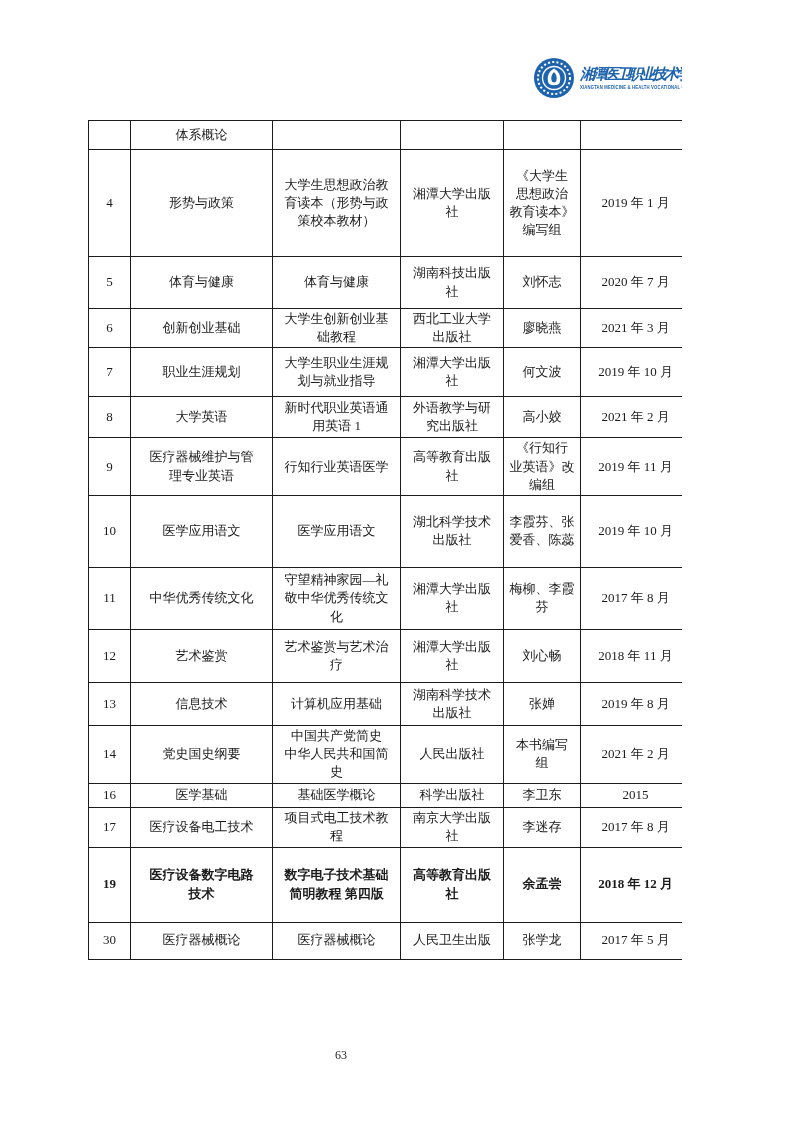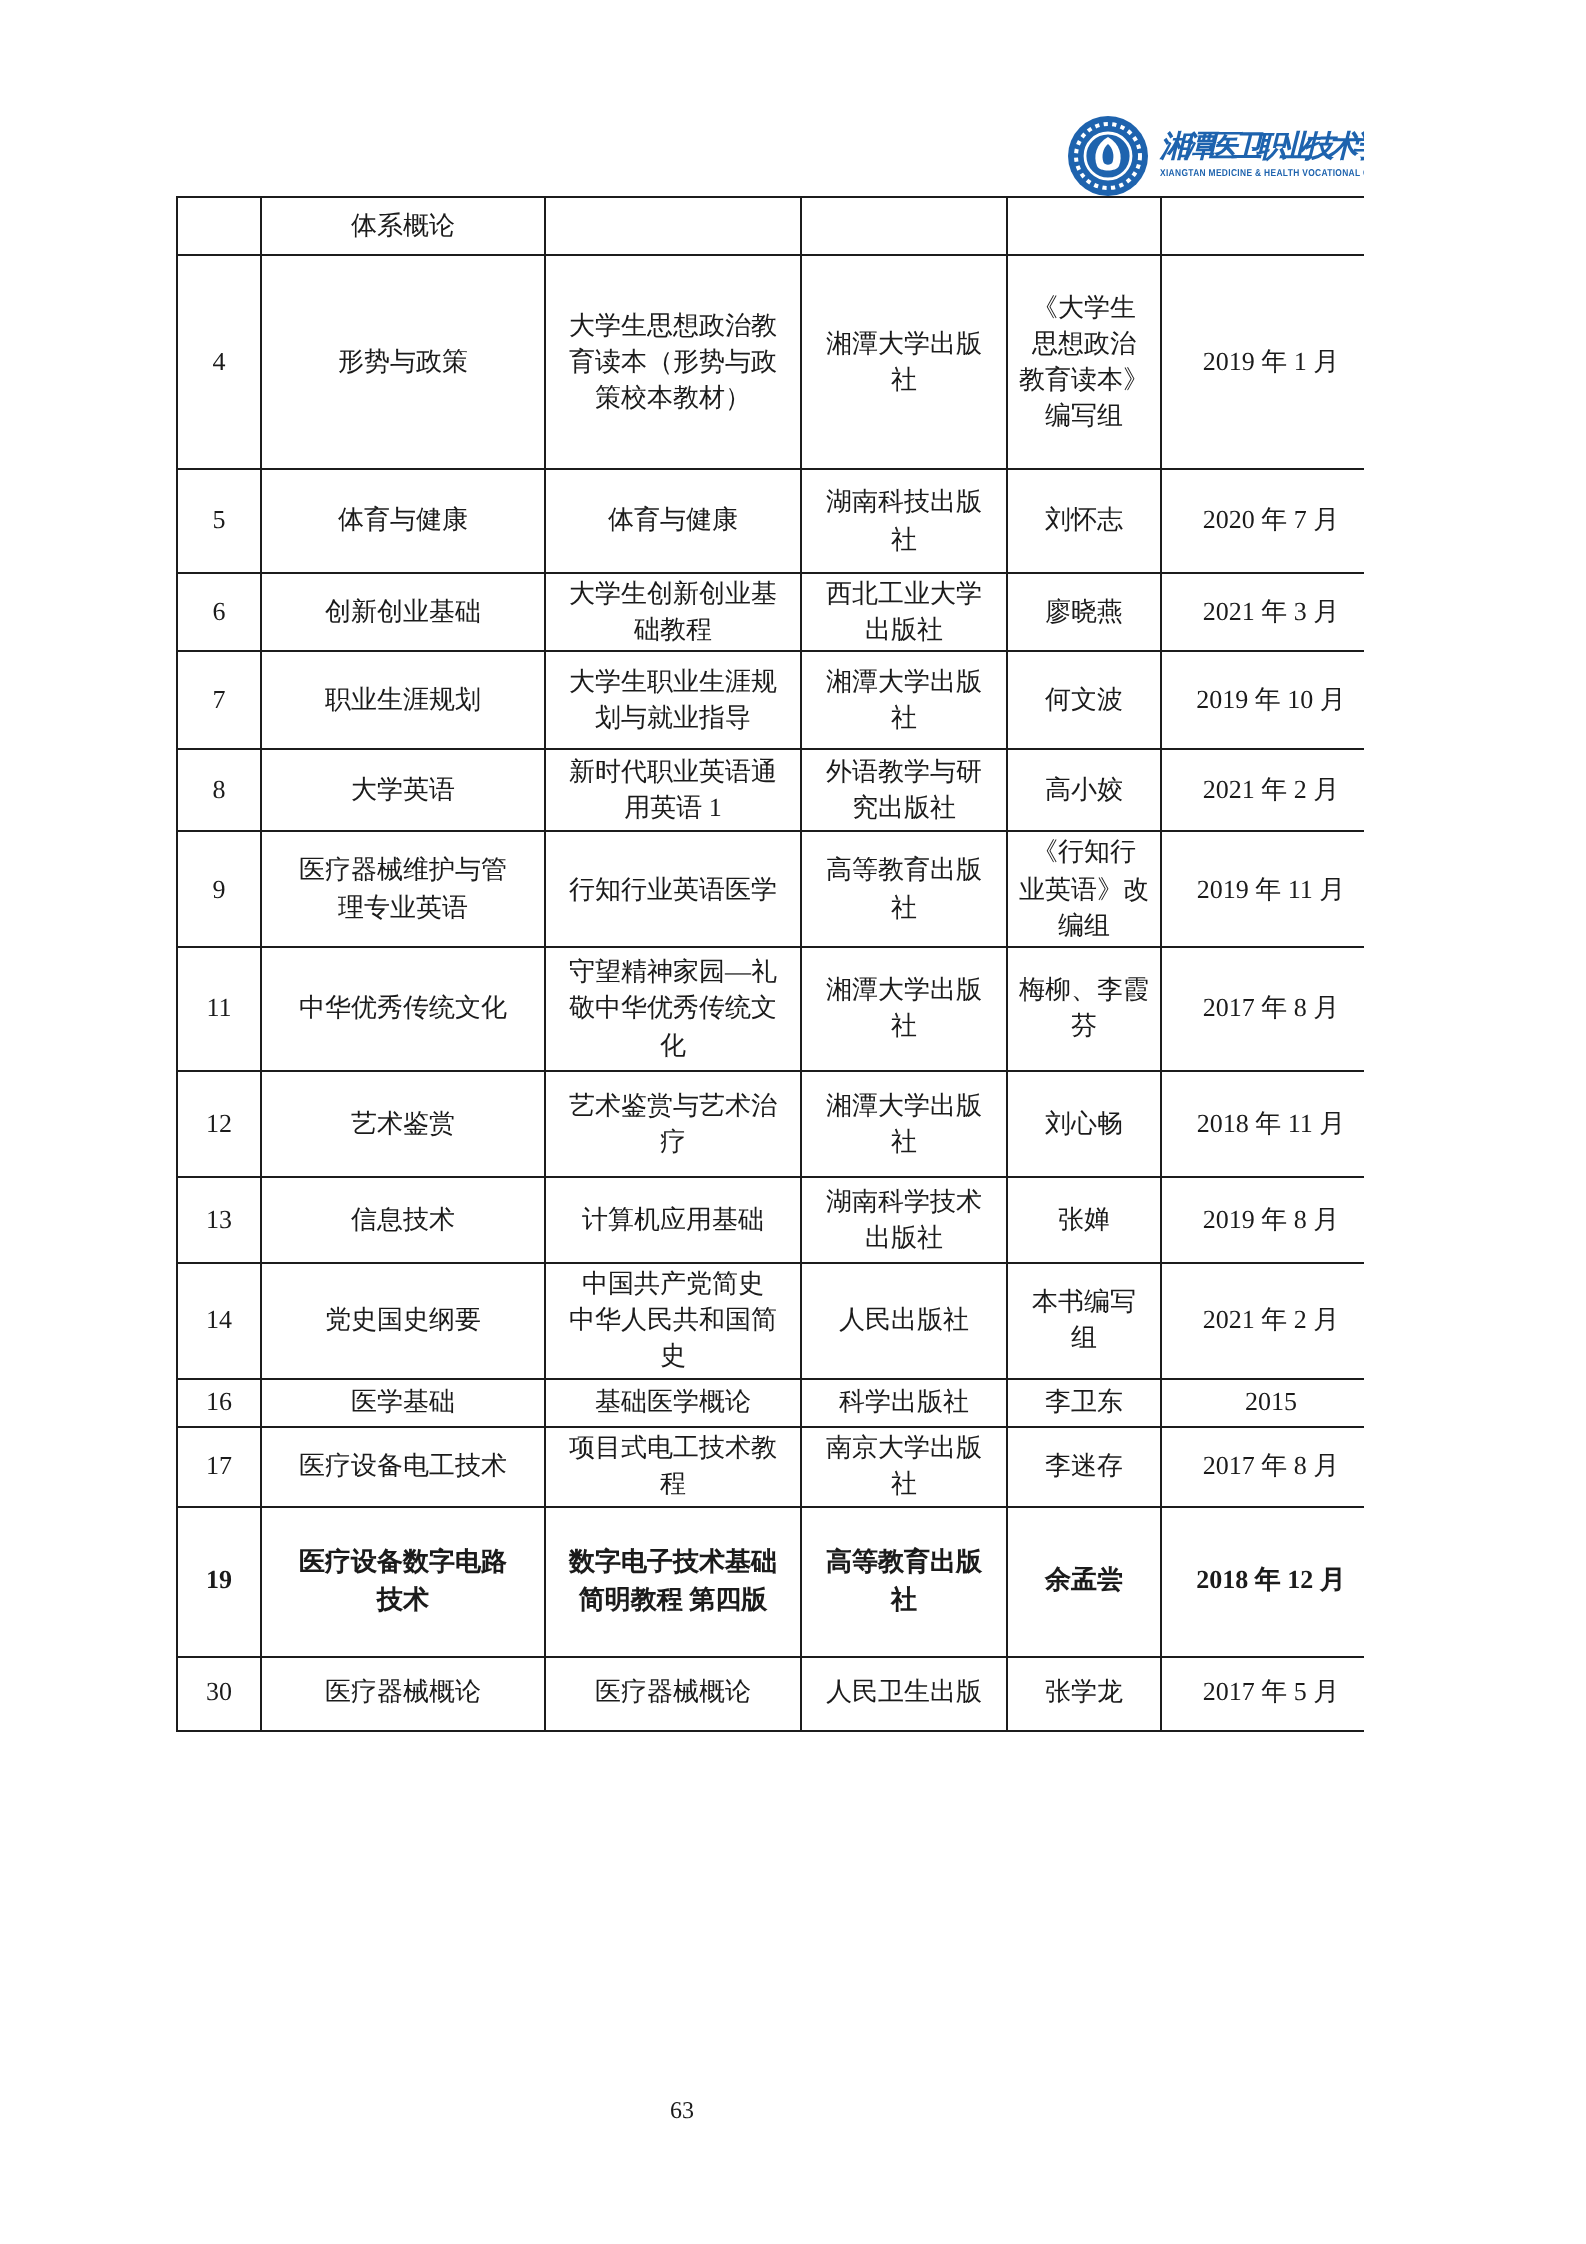--- a/index.html
+++ b/index.html
@@ -36,21 +36,21 @@
     font-weight: bold;
     letter-spacing: 0.2px;
     transform: scaleX(0.84);
     transform-origin: left center;
     margin-top: 1px;
   }
   
   table.booklist {
     position: absolute;
     left: 88px;
-    top: 98px;
+    top: 120px;
     width: 602px;
     border-collapse: collapse;
     table-layout: fixed;
   }
   table.booklist td {
     border: 1.5px solid #1c1c1c;
     text-align: center;
     vertical-align: middle;
     font-size: 13px;
     line-height: 1.4;
@@ -162,20 +162,30 @@
           <td>医疗器械维护与管
 理专业英语</td>
           <td>行知行业英语医学</td>
           <td>高等教育出版
 社</td>
           <td>《行知行
 业英语》改
 编组</td>
           <td>2019 年 11 月</td>
         </tr>
+        <tr style="height: 72px;">
+          <td>10</td>
+          <td>医学应用语文</td>
+          <td>医学应用语文</td>
+          <td>湖北科学技术
+出版社</td>
+          <td>李霞芬、张
+爱香、陈蕊</td>
+          <td>2019 年 10 月</td>
+        </tr>
         <tr style="height: 62px;">
           <td>11</td>
           <td>中华优秀传统文化</td>
           <td>守望精神家园—礼
 敬中华优秀传统文
 化</td>
           <td>湘潭大学出版
 社</td>
           <td>梅柳、李霞
 芬</td>

